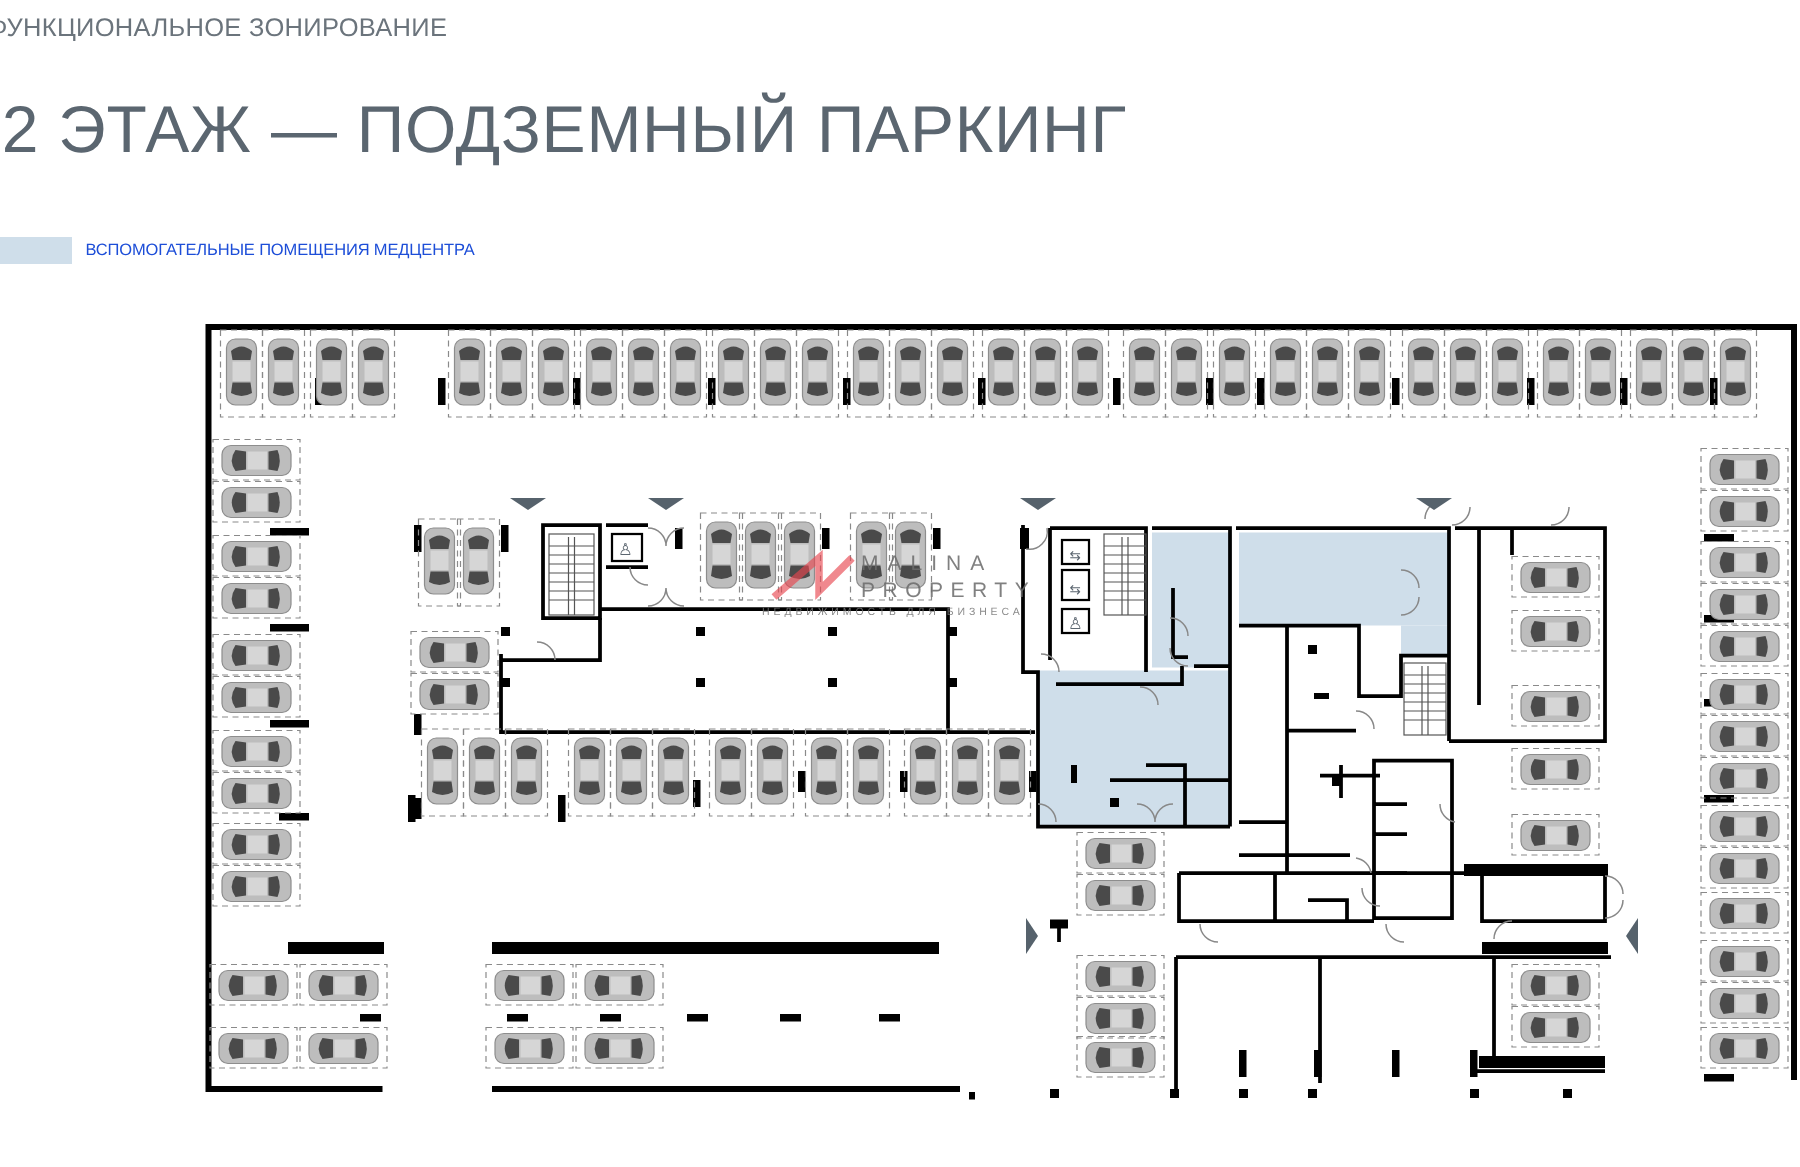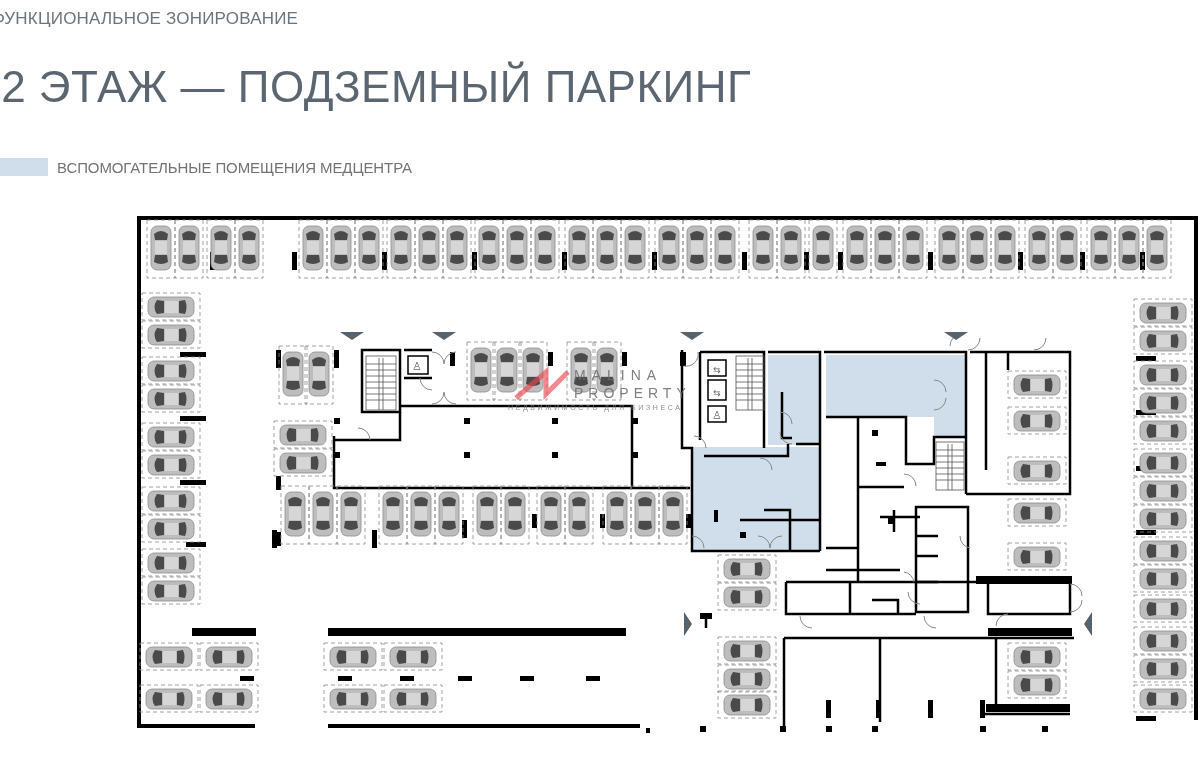--- a/index.html
+++ b/index.html
@@ -1,21 +1,21 @@
 <!DOCTYPE html>
 <html><head>
 <meta charset="utf-8">
 <style>
   html,body{margin:0;padding:0;background:#ffffff;}
   body{width:1200px;height:778px;position:relative;overflow:hidden;font-family:"Liberation Sans",sans-serif;color:#5c6670;}
   .subtitle{position:absolute;left:-8px;top:9px;font-size:17px;letter-spacing:0.2px;color:#6b747c;white-space:nowrap;}
   .title{position:absolute;left:-14px;top:62px;font-size:44px;font-weight:300;letter-spacing:0.5px;color:#5b6670;white-space:nowrap;}
   .legend{position:absolute;left:0;top:158px;height:18px;display:flex;align-items:center;}
   .legend-swatch{width:48px;height:18px;background:#cfdeea;}
-  .legend-label{margin-left:9px;font-size:15px;color:#737373;letter-spacing:-0.1px;white-space:nowrap;}
+  .legend-label{margin-left:9px;font-size:11px;color:#1d4ed8;letter-spacing:-0.1px;white-space:nowrap;}
   #plan{position:absolute;left:0;top:0;width:1200px;height:778px;}
   .wm{font-family:"Liberation Sans",sans-serif;}
 </style>
 </head>
 <body>
 
 <div class="subtitle">ФУНКЦИОНАЛЬНОЕ ЗОНИРОВАНИЕ</div>
 <div class="title">-2 ЭТАЖ — ПОДЗЕМНЫЙ ПАРКИНГ</div>
 
 <div class="legend">

